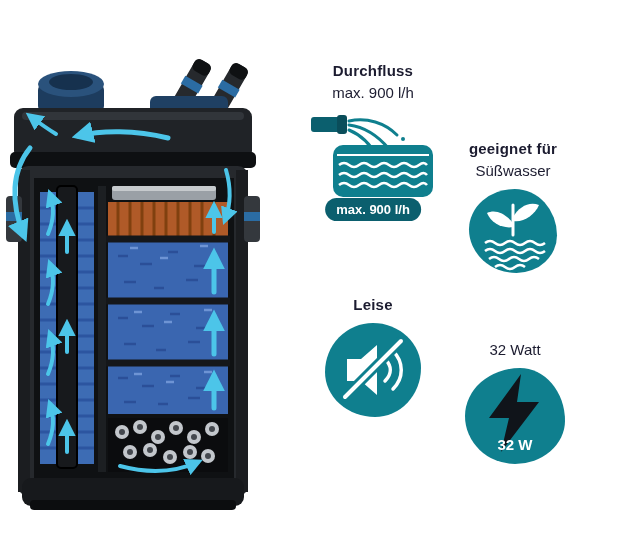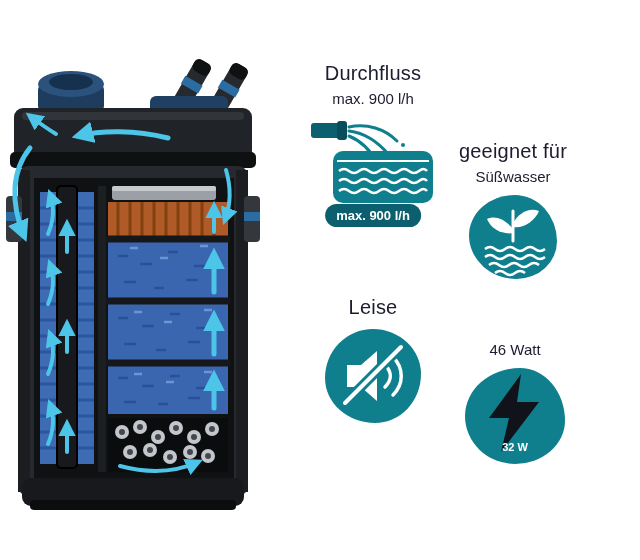--- a/index.html
+++ b/index.html
@@ -2,37 +2,37 @@
 <html><head>
 <meta charset="utf-8">
 <style>
   html,body{margin:0;padding:0;}
   .canvas{
     position:relative;width:640px;height:560px;background:#ffffff;
     font-family:"Liberation Sans", sans-serif;overflow:hidden;color:#1c1c30;
   }
   .art-wrap{position:absolute;left:0;top:0;width:300px;height:560px;}
   .feature{position:absolute;text-align:center;}
-  .feature h3{margin:0;font-size:20px;font-weight:400;letter-spacing:.2px;}
+  .feature h3{margin:0;font-size:15px;font-weight:700;letter-spacing:.2px;}
   .feature .fv{margin:5px 0 0;font-size:15px;font-weight:400;}
   .icon-box{position:relative;margin:8px auto 0;}
   .icon-flow{width:124px;height:112px;}
   .badge{
     position:absolute;left:50%;bottom:0;transform:translateX(-50%);
     background:#0b5f6e;color:#fff;font-weight:700;font-size:13px;line-height:1;
     padding:5px 11px;border-radius:13px;white-space:nowrap;
   }
   .blob{position:relative;background:#0f7f8e;margin:10px auto 0;}
   .blob-geeignet{width:88px;height:84px;border-radius:52% 48% 46% 54% / 48% 55% 45% 52%;}
   .blob-leise{width:96px;height:94px;border-radius:50% 50% 48% 52% / 52% 48% 52% 48%;}
   .blob-watt{width:100px;height:96px;border-radius:55% 45% 50% 50% / 50% 55% 45% 50%;}
   .blob svg{position:absolute;left:0;top:0;}
   .blob-label{
     position:absolute;left:0;right:0;bottom:11px;text-align:center;
-    color:#fff;font-weight:700;font-size:11px;
+    color:#fff;font-weight:700;font-size:15px;
   }
   #f-durchfluss{left:306px;top:62px;width:134px;}
   #f-geeignet{left:448px;top:140px;width:130px;}
   #f-leise{left:318px;top:296px;width:110px;}
   #f-watt{left:450px;top:336px;width:130px;}
 </style>
 </head>
 <body>
 
 <div class="canvas">
@@ -187,21 +187,21 @@
         <path d="M44 28 C50 18 60 12 70 16 C66 26 54 34 44 32 Z" fill="#ffffff"></path>
         <path d="M16 54 q5 -4 10 0 t10 0 t10 0 t10 0 t10 0 t10 0" stroke="#ffffff" stroke-width="2.5" fill="none"></path>
         <path d="M16 62 q5 -4 10 0 t10 0 t10 0 t10 0 t10 0 t10 0" stroke="#ffffff" stroke-width="2.5" fill="none"></path>
         <path d="M20 70 q5 -4 10 0 t10 0 t10 0 t10 0 t10 0" stroke="#ffffff" stroke-width="2.5" fill="none"></path>
         <path d="M26 78 q5 -4 10 0 t10 0 t10 0" stroke="#ffffff" stroke-width="2.5" fill="none"></path>
       </svg>
     </div>
   </section>
 
   <section class="feature" id="f-watt">
-    <p class="fv">46 Watt</p>
+    <p class="fv">32 Watt</p>
     <div class="blob blob-watt">
       <svg viewBox="0 0 100 96" width="100" height="96" aria-hidden="true">
         <polygon points="56,6 24,50 44,50 36,84 74,34 52,34" fill="#10141a"></polygon>
       </svg>
       <div class="blob-label">32 W</div>
     </div>
   </section>
 
 </div>
 

